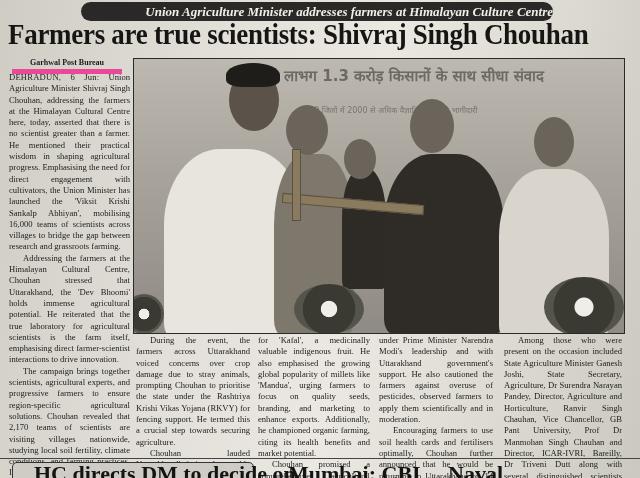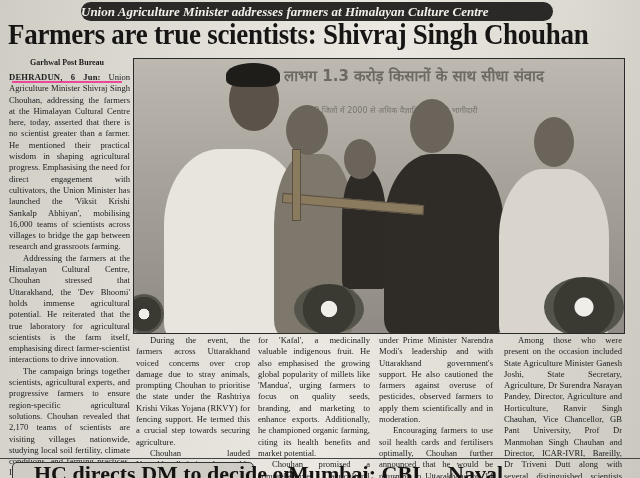--- a/index.html
+++ b/index.html
@@ -4,39 +4,39 @@
   <style>
     html, body { margin: 0; padding: 0; }
     body {
       width: 640px; height: 478px; overflow: hidden; position: relative;
       background: linear-gradient(100deg, #cfccc4 0%, #e2dfd8 30%, #ebe8e1 55%, #dcd9d1 80%, #cbc8c0 100%);
       font-family: "Liberation Serif", serif; color: #1c1b19;
     }
     .kicker {
       position: absolute; left: 81px; top: 2px; width: 472px; height: 19px;
       background: #2a2928; border-radius: 10px; color: #f2efe8;
-      font: italic bold 13px "Liberation Serif", serif; text-align: left; line-height: 19px;
+      font: italic bold 13px "Liberation Serif", serif; text-align: right; line-height: 19px;
     }
     .headline {
       position: absolute; left: 8px; top: 18px; width: 624px;
       font: bold 29px "Liberation Serif", serif; letter-spacing: -0.3px;
       transform: scaleX(0.93); transform-origin: left top; white-space: nowrap; color: #161514;
     }
     .byline {
       position: absolute; left: 12px; top: 58px; width: 110px;
       font: bold 8px "Liberation Serif", serif; text-align: center;
-      border-bottom: 2px solid #ec4899; padding-bottom: 14px;
+      border-bottom: 5px solid #ec4899; padding-bottom: 2px;
     }
     .col {
       position: absolute; font-size: 8.6px; line-height: 11.3px; text-align: justify;
       color: #222;
     }
     .col p { margin: 0; text-indent: 14px; }
     .col p.first { text-indent: 0; }
-    .dateline { font-weight: bold; letter-spacing: 0.2px; }
+    .dateline { font-weight: normal; letter-spacing: 0.2px; }
     .c1 { left: 9px; top: 72px; width: 121px; }
     .c2 { left: 136px; top: 335px; width: 114px; }
     .c3 { left: 258px; top: 335px; width: 112px; }
     .c4 { left: 379px; top: 335px; width: 114px; }
     .c5 { left: 504px; top: 335px; width: 118px; }
     .photo {
       position: absolute; left: 133px; top: 58px; width: 490px; height: 274px;
       border: 1.5px solid #2a2a2a; overflow: hidden;
       background: linear-gradient(180deg, #bdb9b1 0%, #a9a59d 40%, #8f8b84 100%);
     }

